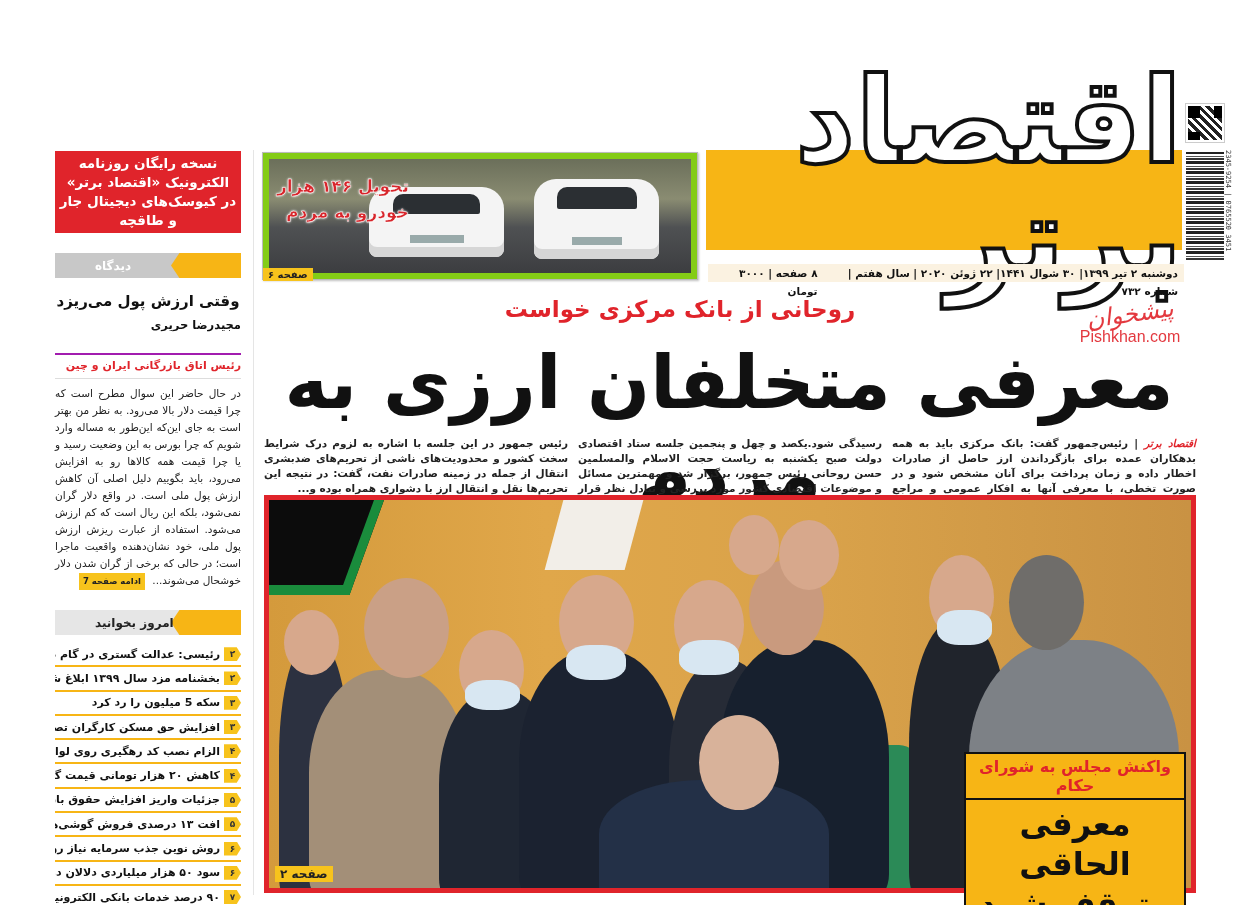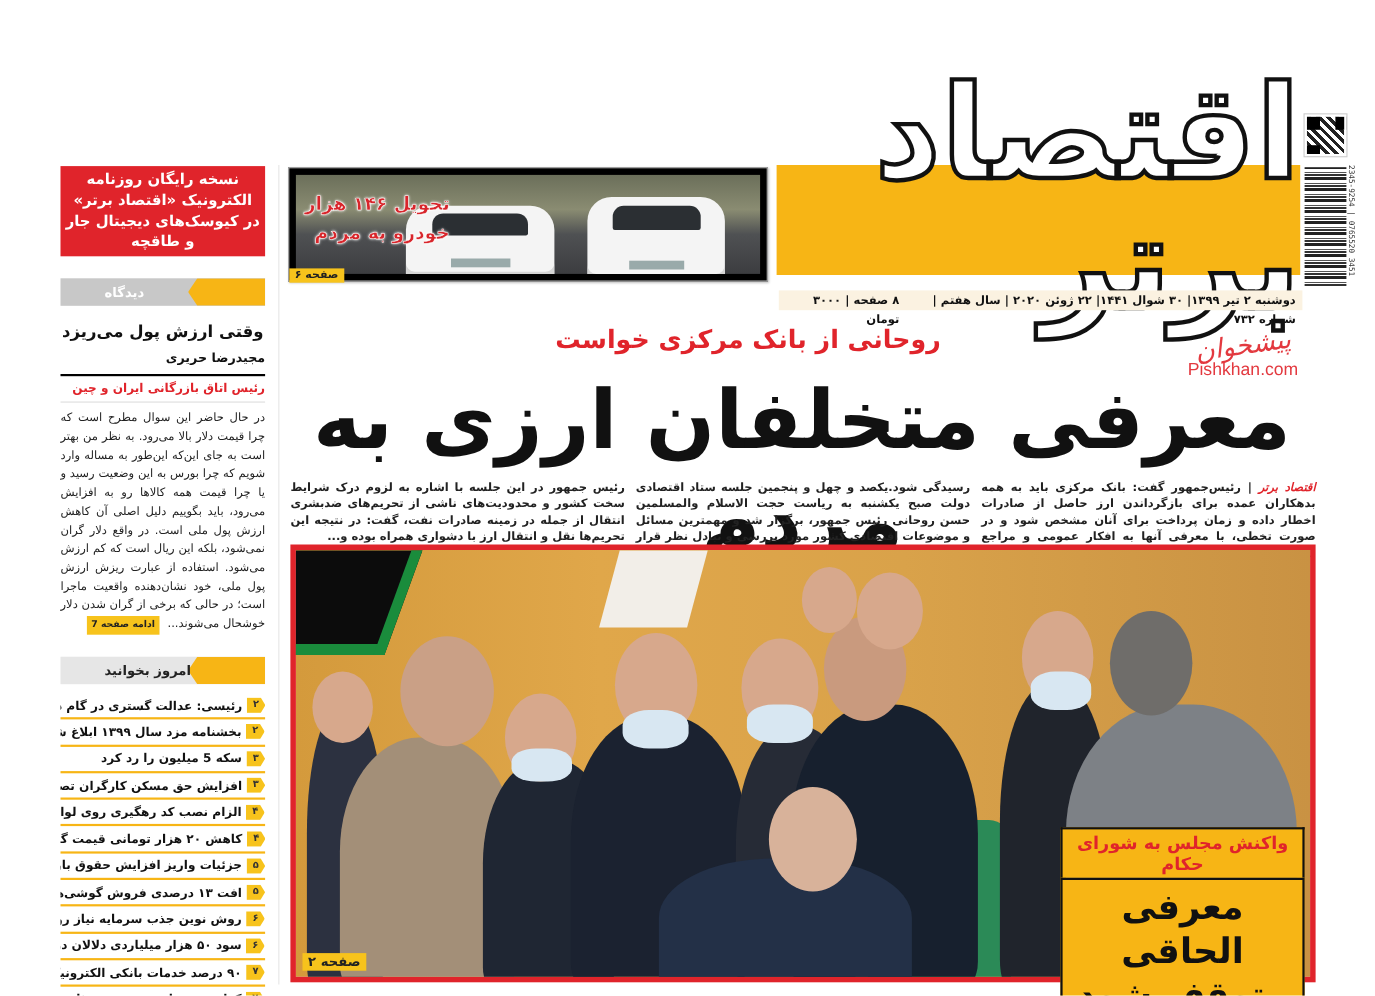--- a/index.html
+++ b/index.html
@@ -25,22 +25,22 @@
     .barcode { position: absolute; left: 1186px; top: 152px; width: 38px; height: 108px;
       background: repeating-linear-gradient(0deg,#333 0 2px,#fff 2px 3px,#555 3px 4px,#fff 4px 6px,#222 6px 9px,#fff 9px 10px);
     }
     .barcode-num { position: absolute; left: 1222px; top: 150px; width: 10px; height: 110px;
       font-size: 7px; color: #333; writing-mode: vertical-rl; direction: ltr; font-family: "DejaVu Sans Mono", monospace; }
     .datebar { position: absolute; left: 708px; top: 264px; width: 476px; height: 18px;
       background: #fbf2e1; font-size: 10.5px; font-weight: bold; line-height: 18px; padding: 0 6px;
       display: flex; justify-content: space-between; color: #111; }
 
     
-    .promo { position: absolute; left: 262px; top: 152px; width: 436px; height: 104px;
-      border: 1px solid #bbb; background: #000000; padding: 6px; box-shadow: 1px 1px 2px rgba(0,0,0,.25); }
+    .promo { position: absolute; left: 262px; top: 152px; width: 436px; height: 128px;
+      border: 1px solid #bbb; background: #84cc16; padding: 6px; box-shadow: 1px 1px 2px rgba(0,0,0,.25); }
     .promo-img { position: relative; width: 100%; height: 100%; overflow: hidden;
       background: linear-gradient(180deg,#6b6f5a 0%,#8a8c72 35%,#4f5153 60%,#3c3d40 100%); }
     .car { position: absolute; background: #f4f4f4; border-radius: 22px 22px 8px 8px; box-shadow: inset 0 -10px 0 #d6d6d6; }
     .car.c1 { left: 100px; top: 28px; width: 135px; height: 70px; }
     .car.c2 { left: 265px; top: 20px; width: 125px; height: 80px; }
     .car .win { position: absolute; left: 18%; top: 10%; width: 64%; height: 28%; background: #2b2f33; border-radius: 10px 10px 2px 2px; }
     .car .plate { position: absolute; left: 30%; bottom: 14px; width: 40%; height: 8px; background: #9aa; }
     .promo-text { position: absolute; left: 8px; top: 14px; font-weight: bold; font-size: 17px; line-height: 26px;
       color: #d8252b; -webkit-text-stroke: .4px #fff; text-shadow: 0 0 3px #fff, 0 0 2px #fff; text-align: right; }
     .page-tag { position: absolute; background: #f7c31c; color: #222; font-weight: bold; font-size: 10px; padding: 1px 5px; }
@@ -79,21 +79,21 @@
 
     
     .side { position: absolute; left: 55px; top: 151px; width: 186px; }
     .promo-red { background: #e0242b; color: #fff; font-weight: bold; font-size: 13.5px; line-height: 19px; text-align: center; padding: 3px 4px; }
     .sec-head { position: relative; height: 25px; margin-top: 20px; background: #c8c8c8; display: flex; align-items: center; justify-content: flex-end; }
     .sec-head.light { background: #e6e6e6; }
     .sec-head .arrow { position: absolute; right: 0; top: 0; width: 70px; height: 25px; background: #f7b515; clip-path: polygon(0 50%, 12% 0, 100% 0, 100% 100%, 12% 100%); }
     .sec-head .lbl { position: relative; z-index: 1; font-size: 12px; font-weight: bold; color: #fff; margin-left: 40px; }
     .sec-head.light .lbl { color: #222; }
     .op-title { font-weight: bold; font-size: 15px; text-align: center; margin: 14px 0 8px; }
-    .op-author { font-size: 11.5px; font-weight: bold; padding-bottom: 8px; border-bottom: 2px solid #000000; text-align: right; }
+    .op-author { font-size: 11.5px; font-weight: bold; padding-bottom: 21px; border-bottom: 2px solid #a21caf; text-align: right; }
     .op-role { font-size: 11px; color: #e0242b; font-weight: bold; padding: 4px 0 6px; border-bottom: 1px solid #ddd; }
     .op-body { font-size: 10.5px; line-height: 17px; text-align: justify; margin-top: 6px; color: #222; }
     .cont { display: inline-block; background: #f7c31c; font-size: 8.5px; font-weight: bold; padding: 0 4px; margin-right: 4px; }
     .read-list { list-style: none; margin-top: 8px; }
     .read-list li { display: flex; align-items: center; height: 24.3px; border-bottom: 2px solid #f7b515; font-size: 11px; font-weight: bold; white-space: nowrap; overflow: hidden; }
     .read-list .num { flex: 0 0 auto; width: 17px; height: 14px; background: #f7c31c; color: #333; font-size: 9px; text-align: center; line-height: 14px; margin-left: 4px;
       clip-path: polygon(0 0, 75% 0, 100% 50%, 75% 100%, 0 100%); }
 
     .vline { position: absolute; left: 253px; top: 150px; width: 1px; height: 745px; background: #e5e5e5; }
   </style>

